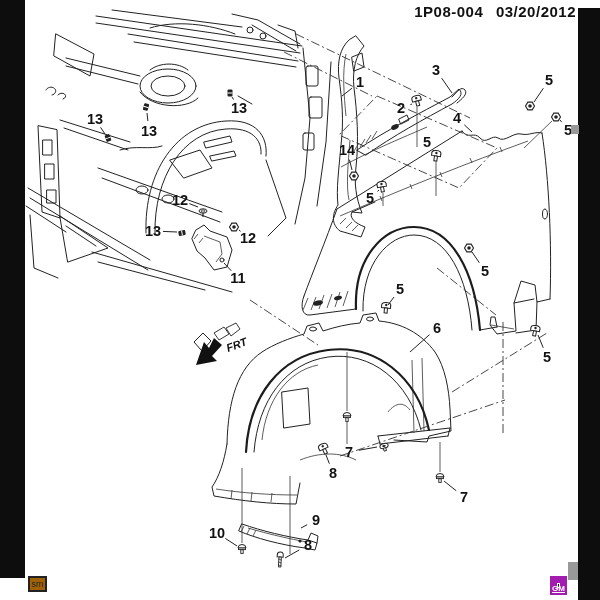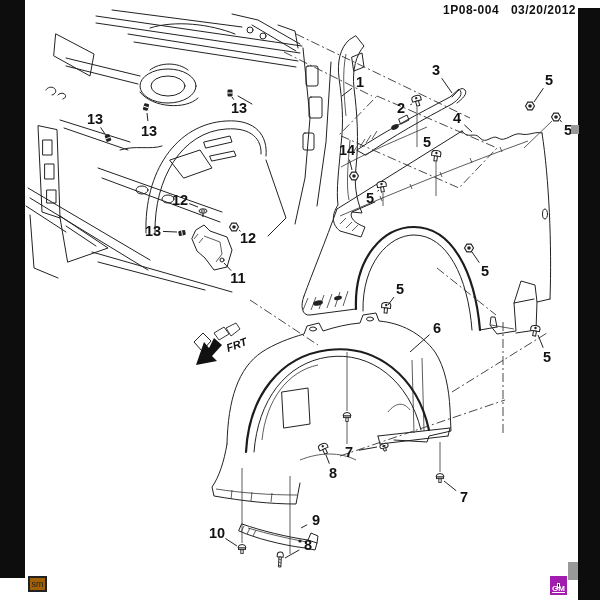--- a/index.html
+++ b/index.html
@@ -4,21 +4,21 @@
 <style>
   html,body{margin:0;padding:0;background:#fff;}
   .page{position:relative;width:600px;height:600px;background:#fff;overflow:hidden;
         font-family:"Liberation Sans",sans-serif;}
   .bar{position:absolute;background:#0d0d0d;}
   .bar-left{left:0;top:0;width:25px;height:578px;}
   .bar-right{left:578px;top:8px;width:22px;height:592px;}
   .gray-patch{position:absolute;background:#999;}
   .gp1{left:571px;top:125px;width:8px;height:9px;}
   .gp2{left:568px;top:562px;width:10px;height:18px;}
-  .header{position:absolute;top:3px;right:24px;font-size:12px;font-weight:bold;
+  .header{position:absolute;top:3px;right:24px;font-size:15px;font-weight:bold;
           color:#111;letter-spacing:.5px;white-space:nowrap;}
   .header span{margin-left:8px;}
   .art{position:absolute;left:0;top:0;}
   .sm-box{position:absolute;left:28px;top:576px;width:19px;height:16px;border:2px solid #222;
           background:#a16207;font-size:9px;color:#222;display:flex;align-items:center;
           justify-content:center;box-sizing:border-box;}
   .gm-logo{position:absolute;left:550px;top:576px;width:17px;height:19px;background:#111;
            box-sizing:border-box;border:7px solid #a21caf;display:flex;flex-direction:column;
            align-items:center;justify-content:flex-start;box-shadow:inset 0 0 0 1px #fff;}
   .gm-text{color:#fff;font-weight:bold;font-size:8px;line-height:11px;

